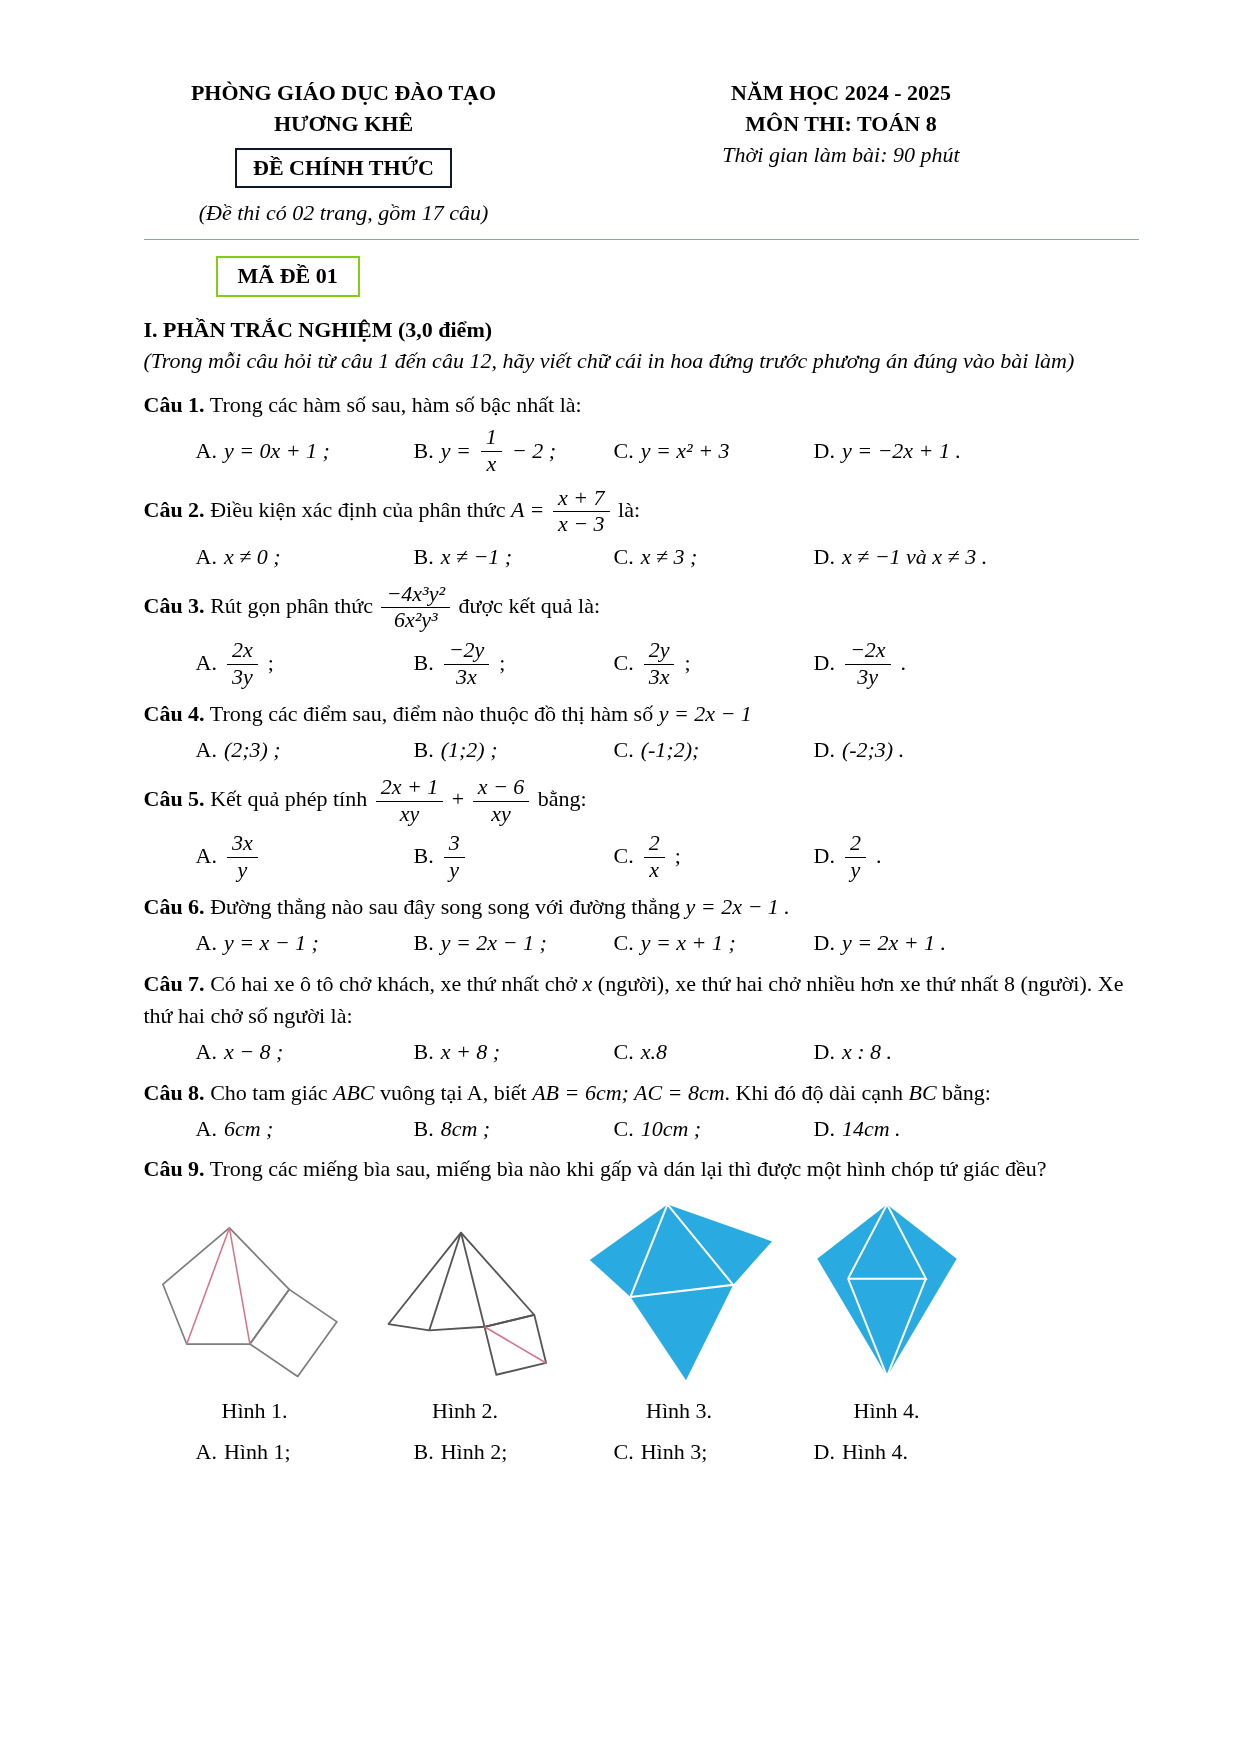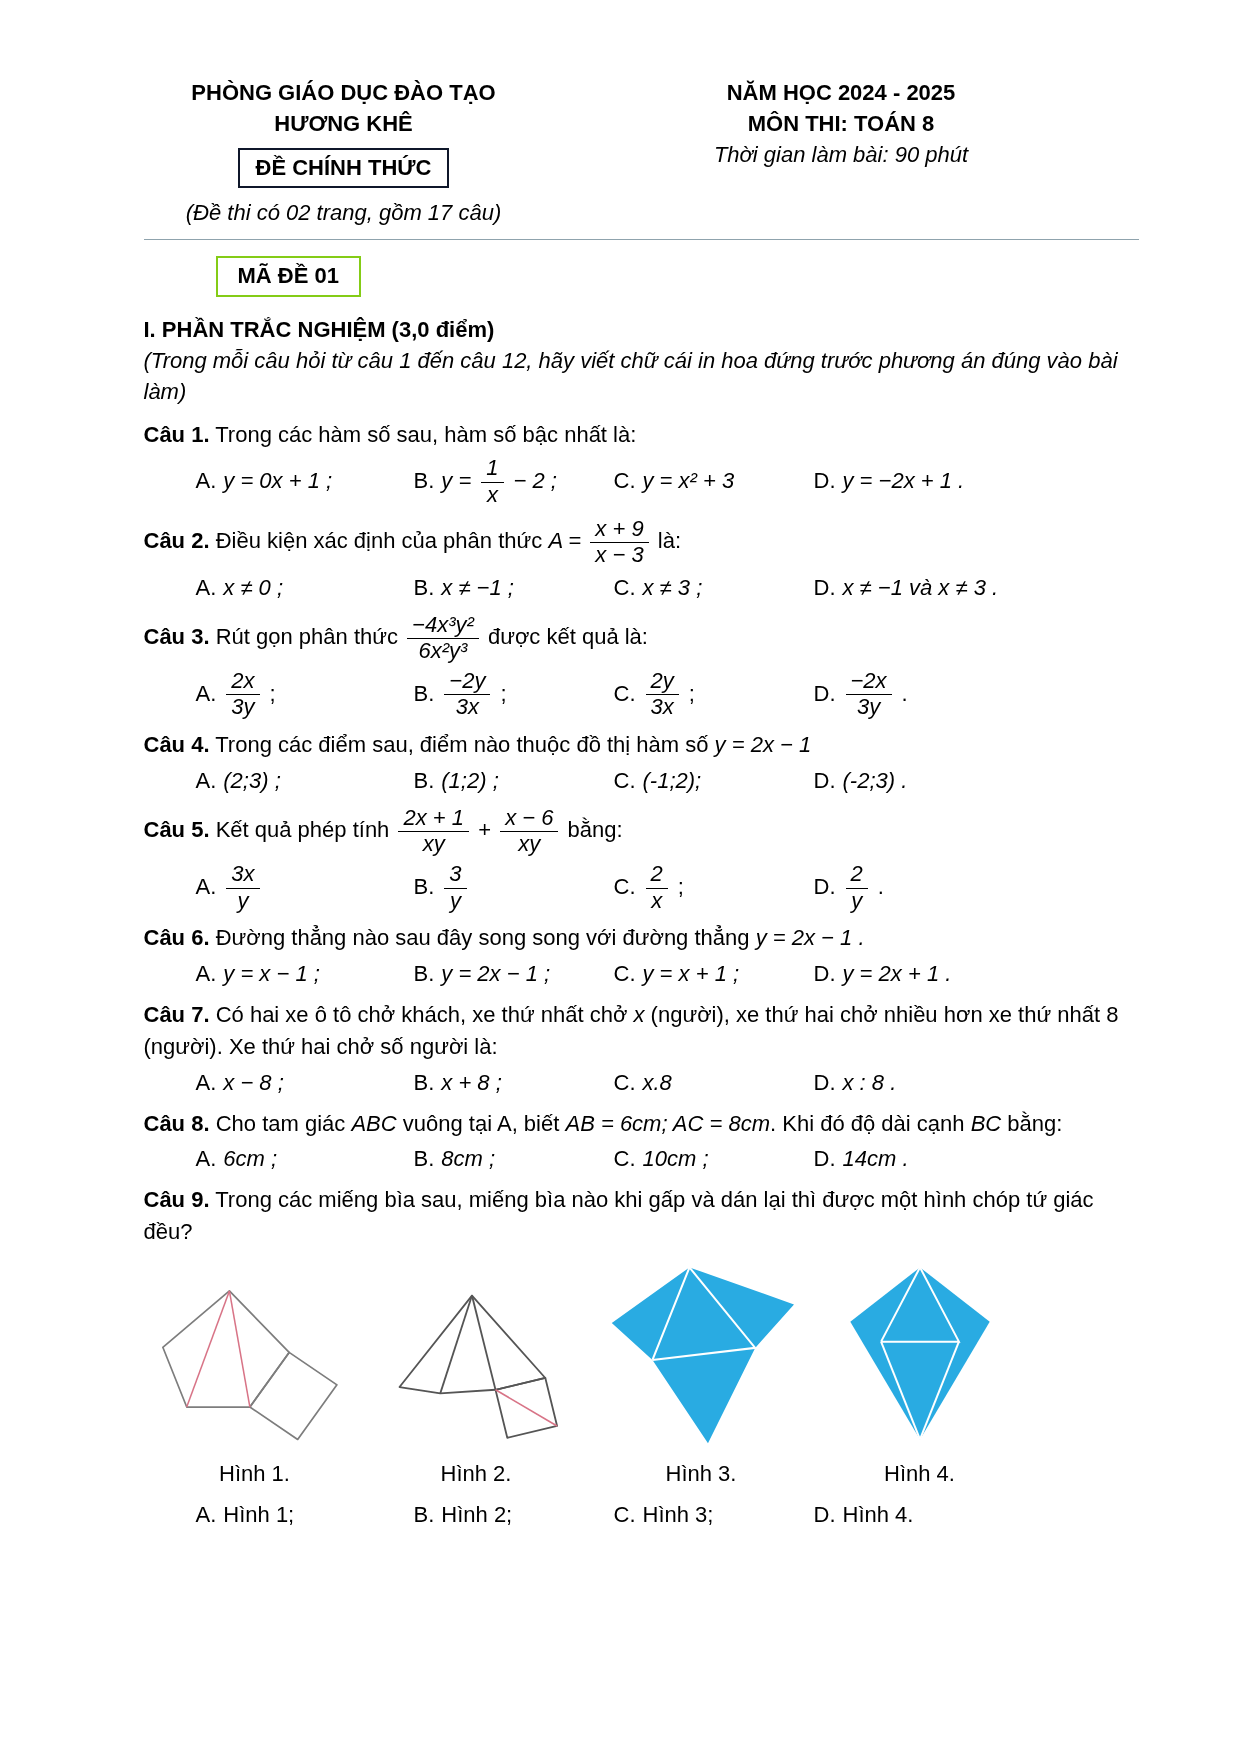--- a/index.html
+++ b/index.html
@@ -1,20 +1,20 @@
 <!DOCTYPE html>
 <html><head>
 <meta charset="utf-8">
 <style>
   * { margin:0; padding:0; box-sizing:border-box; }
   html,body { background:#ffffff; }
   .page {
     width:1220px; min-height:1755px; margin:0 auto; background:#fff;
     padding:78px 92px 60px 133px;
-    font-family:Liberation Sans, sans-serif; font-size:22px; color:#000;
+    font-family:Liberation Serif, serif; font-size:22px; color:#000;
     line-height:1.4;
   }
   .header { display:flex; }
   .header-left { width:400px; text-align:center; }
   .header-right { flex:1; text-align:center; }
   .bold { font-weight:bold; }
   .italic { font-style:italic; }
   .stamp-box { display:inline-block; border:2px solid #0f172a; padding:3px 16px; font-weight:bold; margin:8px 0 10px; }
   .code-box { display:inline-block; border:2px solid #84cc16; padding:3px 20px; font-weight:bold; margin:16px 0 8px 72px; }
   .header-rule { border:none; border-top:1.5px solid #8fa3ad; margin:10px 0 0; }
@@ -24,21 +24,21 @@
   .stem { line-height:1.45; }
   .qlabel { font-weight:bold; }
   .math { font-style:italic; }
   .options { display:grid; grid-template-columns:218px 200px 200px auto; margin-left:52px; margin-top:3px; align-items:center; }
   .opt { display:flex; align-items:center; gap:7px; padding:2px 0; }
   .opt-letter { font-style:normal; }
   .frac { display:inline-block; text-align:center; vertical-align:middle; line-height:1.12; margin:0 3px; }
   .frac > span { display:block; }
   .frac .num { border-bottom:1.4px solid #000; padding:0 5px 1px; }
   .frac .den { padding:0 5px; }
-  .figures { display:flex; align-items:flex-end; gap:30px; margin:12px 0 0 12px; }
+  .figures { display:flex; align-items:flex-end; gap:19px; margin:12px 0 0 12px; }
   .figure { text-align:center; }
   .figure svg { display:block; margin:0 auto; }
   .figcaption { margin-top:14px; }
 </style>
 </head>
 <body>
 
 <div class="page">
 
   <div class="header">
@@ -95,21 +95,21 @@
       </div>
     </div>
   </div>
 
   <div class="question">
     <p class="stem">
       <b class="qlabel">Câu 2.</b>
       <span>Điều kiện xác định của phân thức</span>
       <span class="math">A =</span>
       <span class="frac">
-        <span class="num math">x + 9</span>
+        <span class="num math">x + 7</span>
         <span class="den math">x − 3</span>
       </span>
       <span>là:</span>
     </p>
     <div class="options">
       <div class="opt">
         <span class="opt-letter">A.</span>
         <span class="math">x ≠ 0 ;</span>
       </div>
       <div class="opt">

